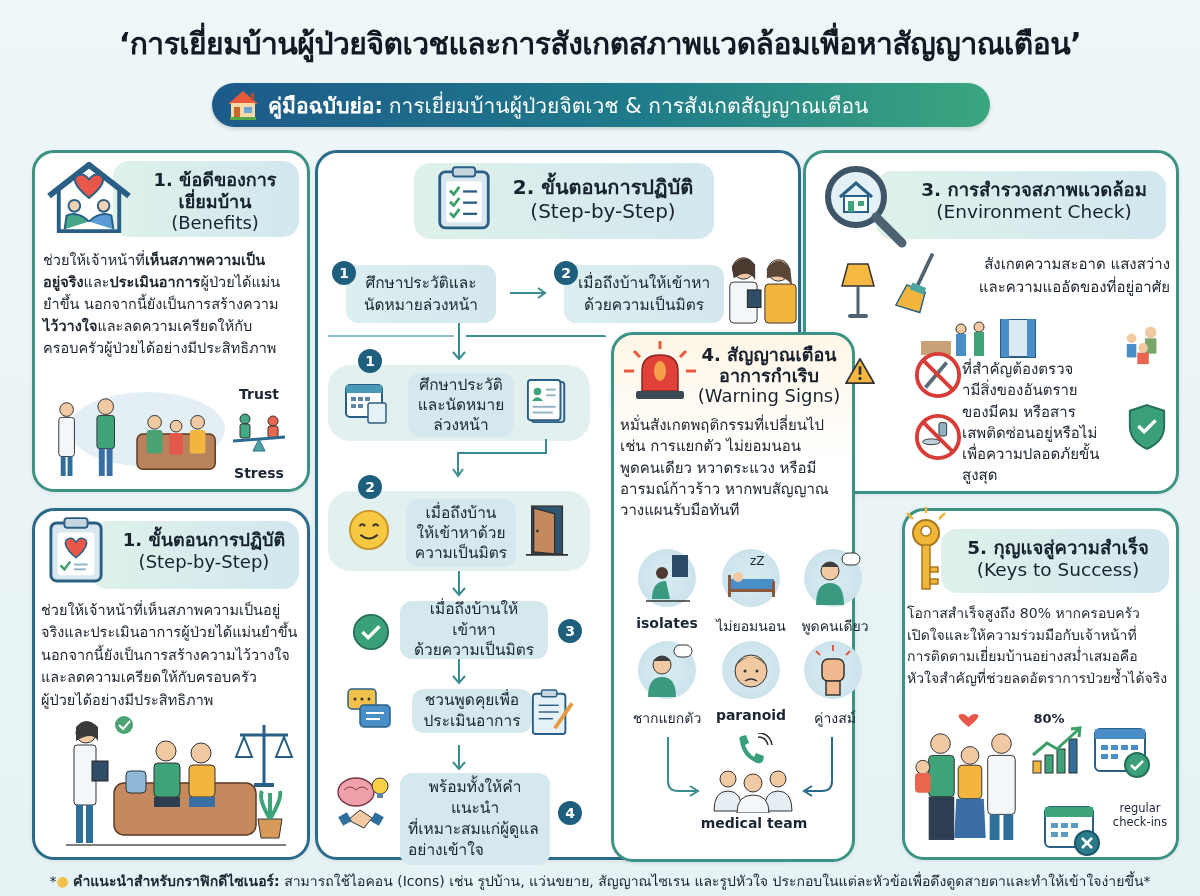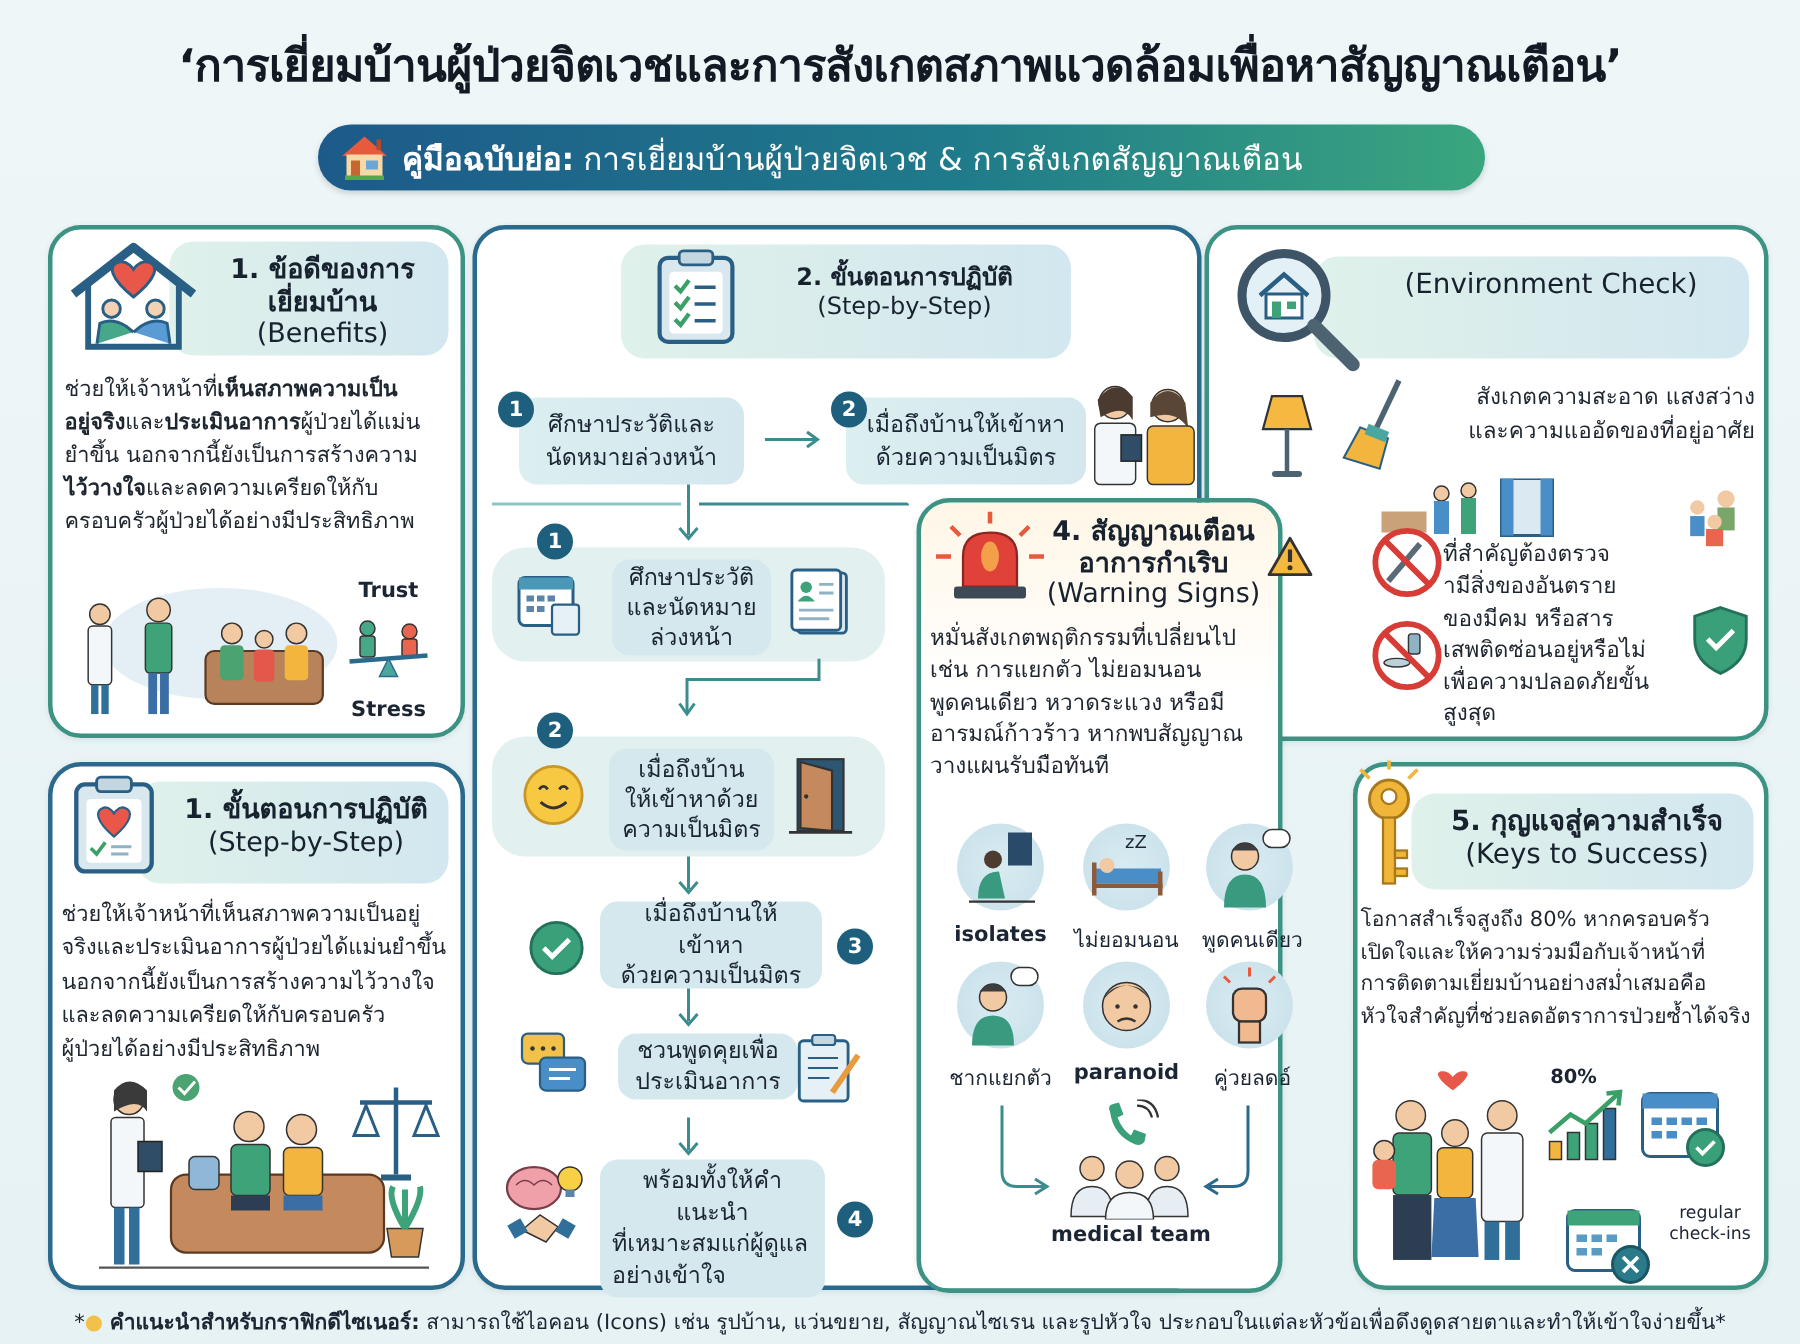--- a/index.html
+++ b/index.html
@@ -194,21 +194,21 @@
     <rect x="4" y="8" width="52" height="60" rx="6" fill="#d9e8ee" stroke="#2a5f85" stroke-width="3"></rect>
     <rect x="18" y="3" width="24" height="10" rx="3" fill="#c4d6df" stroke="#2a5f85" stroke-width="2"></rect>
     <rect x="11" y="18" width="38" height="44" rx="3" fill="#fff"></rect>
     <polyline points="15,28 19,32 25,24" fill="none" stroke="#3aa067" stroke-width="3"></polyline>
     <polyline points="15,40 19,44 25,36" fill="none" stroke="#3aa067" stroke-width="3"></polyline>
     <polyline points="15,52 19,56 25,48" fill="none" stroke="#3aa067" stroke-width="3"></polyline>
     <line x1="29" y1="29" x2="44" y2="29" stroke="#2a5f85" stroke-width="2.5"></line>
     <line x1="29" y1="41" x2="44" y2="41" stroke="#2a5f85" stroke-width="2.5"></line>
     <line x1="29" y1="53" x2="44" y2="53" stroke="#2a5f85" stroke-width="2.5"></line>
   </svg>
-  <div class="head-text" style="left:180px;top:22px;width:210px;font-size:16px;">
+  <div class="head-text" style="left:180px;top:22px;width:210px;font-size:20px;">
     <span>2. ขั้นตอนการปฏิบัติ</span>
     <span class="en">(Step-by-Step)</span>
   </div>
 
   <div class="step-inner" style="left:28px;top:112px;width:150px;height:58px;flex-direction:column;background:linear-gradient(90deg,#dbeff0,#d4e7ee);">
     <div>ศึกษาประวัติและ</div>
     <div>นัดหมายล่วงหน้า</div>
   </div>
   <div class="num" style="left:14px;top:108px;">1</div>
   <svg class="icon" viewBox="0 0 40 14" style="left:192px;top:133px;width:40px;height:14px;">
@@ -356,20 +356,21 @@
   <div class="head-pill" style="left:70px;top:18px;width:290px;height:68px;"></div>
   <svg class="icon" viewBox="0 0 90 90" style="left:14px;top:8px;width:90px;height:90px;">
     <circle cx="36" cy="36" r="28" fill="#e3f0f5" stroke="#3d5566" stroke-width="6"></circle>
     <line x1="56" y1="56" x2="82" y2="82" stroke="#4d6372" stroke-width="9" stroke-linecap="round"></line>
     <polyline points="20,36 36,22 52,36" fill="none" stroke="#2a5f85" stroke-width="3"></polyline>
     <rect x="24" y="35" width="24" height="16" fill="#fff" stroke="#2a5f85" stroke-width="2"></rect>
     <rect x="28" y="40" width="6" height="11" fill="#3fa37a"></rect>
     <rect x="38" y="40" width="6" height="5" fill="#3fa37a"></rect>
   </svg>
   <div class="head-text" style="left:100px;top:26px;width:256px;font-size:18.5px;">
+    <span>3. การสำรวจสภาพแวดล้อม</span>
     <span class="en">(Environment Check)</span>
   </div>
   <svg class="icon" viewBox="0 0 50 70" style="left:88px;top:98px;width:46px;height:66px;">
     <line x1="42" y1="2" x2="24" y2="40" stroke="#4d6372" stroke-width="4"></line>
     <path d="M14,36 L34,44 L28,66 L2,58Z" fill="#f2b63f" stroke="#2a5f85" stroke-width="1.5"></path>
     <rect x="18" y="36" width="16" height="8" fill="#4ca6a0" transform="rotate(22 26 40)"></rect>
   </svg>
   <div class="body-text" style="left:140px;top:100px;width:224px;font-size:15px;line-height:1.55;text-align:right;">
     <div>สังเกตความสะอาด แสงสว่าง</div>
     <div>และความแออัดของที่อยู่อาศัย</div>
@@ -496,21 +497,21 @@
   </svg>
   <svg class="icon" viewBox="0 0 58 58" style="left:190px;top:306px;width:58px;height:58px;">
     <rect x="18" y="18" width="22" height="22" rx="6" fill="#f1b98f" stroke="#333" stroke-width="1.5"></rect>
     <rect x="22" y="40" width="14" height="14" fill="#f1b98f" stroke="#333" stroke-width="1.5"></rect>
     <line x1="12" y1="10" x2="16" y2="14" stroke="#e85a3c" stroke-width="2"></line>
     <line x1="29" y1="4" x2="29" y2="10" stroke="#e85a3c" stroke-width="2"></line>
     <line x1="46" y1="10" x2="42" y2="14" stroke="#e85a3c" stroke-width="2"></line>
   </svg>
   <div class="label-sm" style="left:8px;top:372px;width:90px;font-size:14px;">ชากแยกตัว</div>
   <div class="label-sm" style="left:94px;top:372px;width:86px;font-size:14px;font-weight:700;">paranoid</div>
-  <div class="label-sm" style="left:176px;top:372px;width:90px;font-size:14px;">คู่วยลดอ์</div>
+  <div class="label-sm" style="left:176px;top:372px;width:90px;font-size:14px;">คู่างสม์</div>
 
   <svg class="icon" viewBox="0 0 280 80" style="left:0;top:396px;width:280px;height:80px;">
     <path d="M54,6 L54,50 Q54,60 64,60 L82,60" fill="none" stroke="#3b8c8e" stroke-width="2"></path>
     <polyline points="76,55 84,60 76,65" fill="none" stroke="#3b8c8e" stroke-width="2"></polyline>
     <path d="M218,6 L218,50 Q218,60 208,60 L192,60" fill="none" stroke="#2a6a8c" stroke-width="2"></path>
     <polyline points="198,55 190,60 198,65" fill="none" stroke="#2a6a8c" stroke-width="2"></polyline>
   </svg>
   <svg class="icon" viewBox="0 0 40 32" style="left:120px;top:398px;width:40px;height:32px;">
     <path d="M6,8 Q4,4 8,3 L12,2 L15,10 L11,12 Q14,20 20,24 L22,20 L30,23 L29,28 Q27,31 23,30 Q8,24 6,8Z" fill="#3aa07a"></path>
     <path d="M24,4 Q32,4 34,12" fill="none" stroke="#333" stroke-width="1.5"></path>

